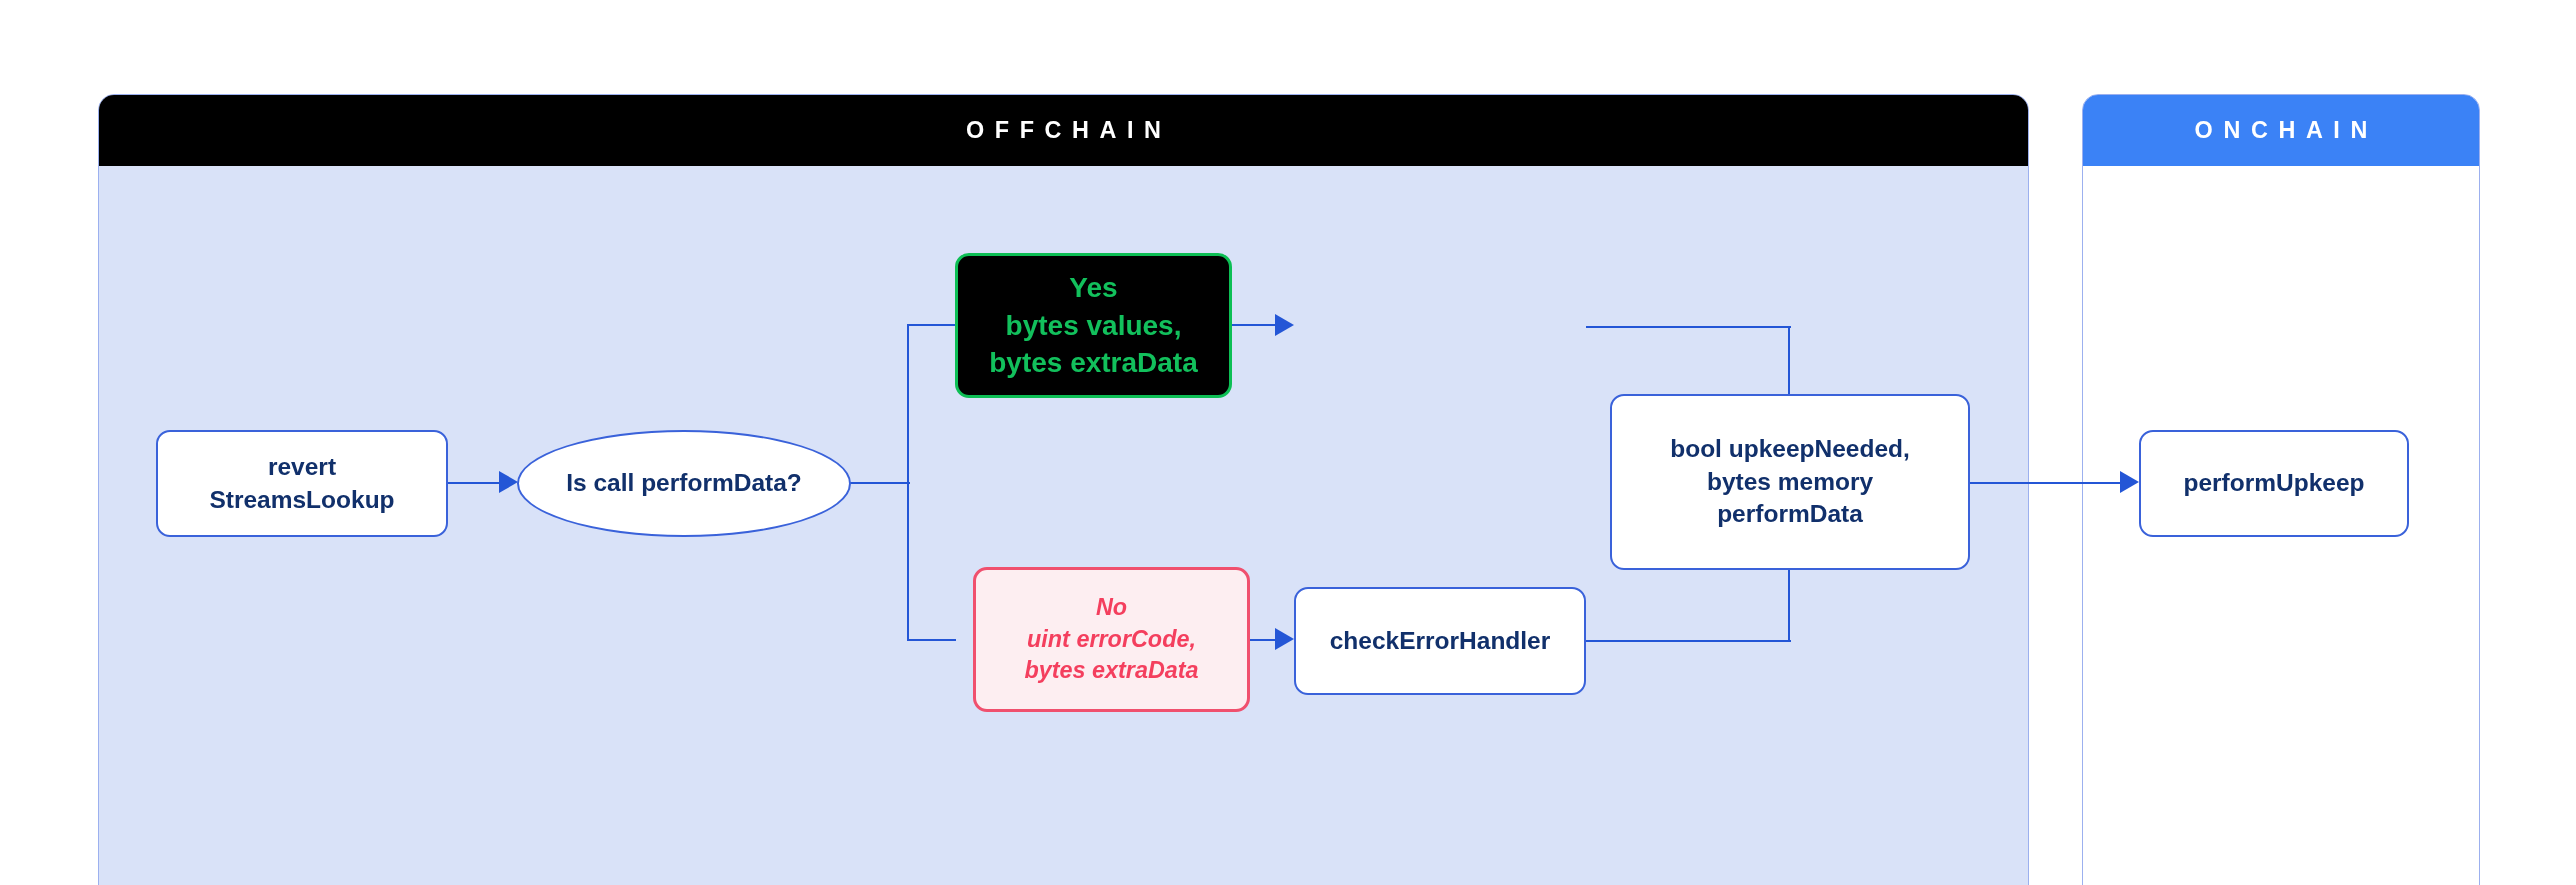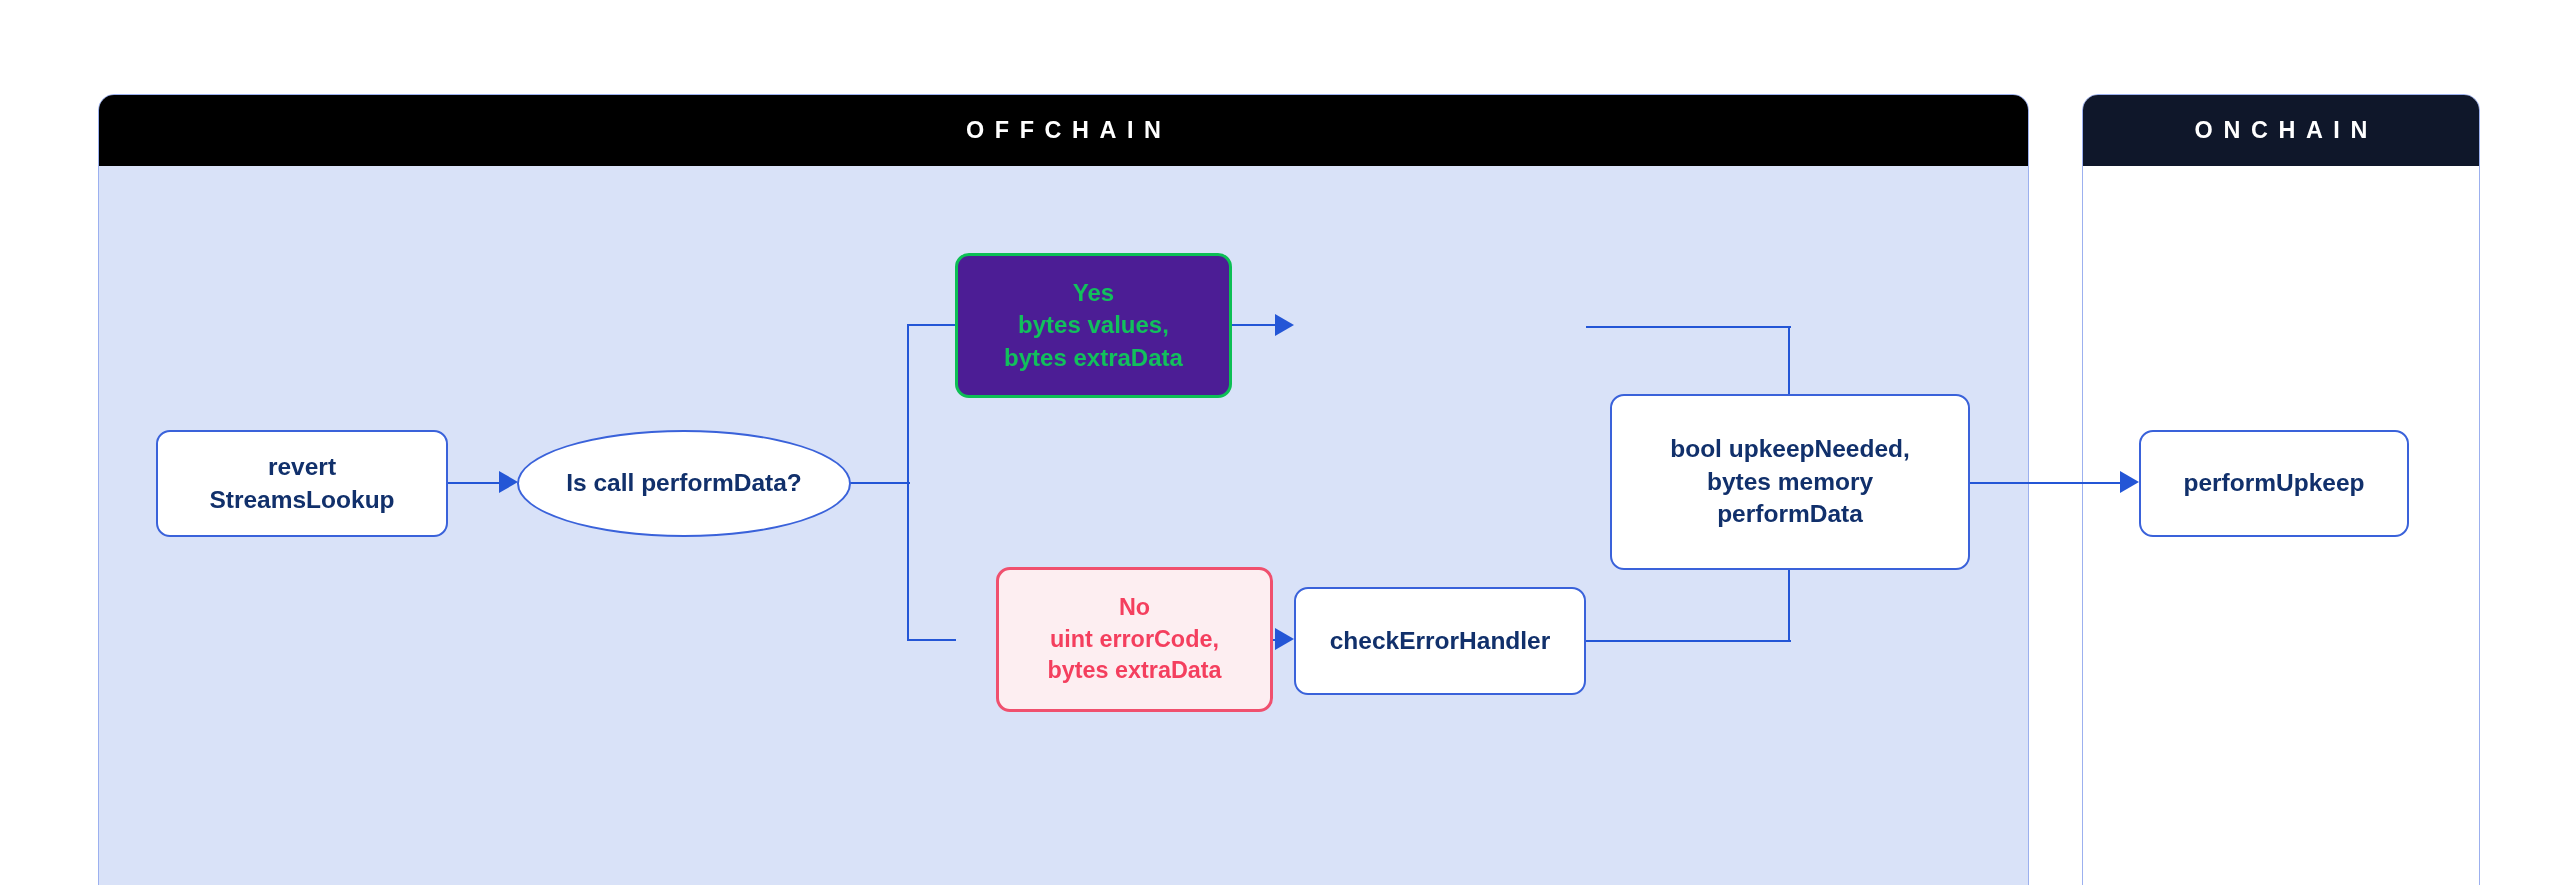--- a/index.html
+++ b/index.html
@@ -9,45 +9,45 @@
   
   .panel { position:absolute; top:94px; height:876px; box-sizing:border-box;
            border:1.6px solid #9cb0ef; border-radius:16px; overflow:hidden; z-index:1; }
   .panel.offchain { left:98px; width:1931px; background:#d9e2f8; }
   .panel.onchain  { left:2082px; width:398px; background:#ffffff; }
   .panel-header { height:71px; display:flex; align-items:center; justify-content:center;
                   color:#ffffff; font-size:23.4px; font-weight:700;
                   letter-spacing:10.6px; }
   .panel-header span { padding-left:10.6px; }
   .panel.offchain .panel-header { background:#000000; }
-  .panel.onchain  .panel-header { background:#0f172a; }
+  .panel.onchain  .panel-header { background:#3b82f6; }
 
   
   .node { position:absolute; box-sizing:border-box; background:#ffffff;
           border:2.1px solid #3a62da; border-radius:14px;
           display:flex; align-items:center; justify-content:center; text-align:center;
           color:#11306b; font-weight:700; font-size:24.5px; line-height:1.34;
           white-space:pre-line; z-index:3; }
   .node.oval  { border-radius:50%; }
-  .node.green { border:3.2px solid #0dbf55; background:#4c1d95; color:#12c05c; font-size:24px; }
+  .node.green { border:3.2px solid #0dbf55; background:#000000; color:#12c05c; font-size:28px; }
   .node.red   { border:3.2px solid #f0506e; background:#fdeef1; color:#f43f5e; font-size:23.4px; }
 
   
   .hline { position:absolute; height:2.1px; background:#2456d6; z-index:2; }
   .vline { position:absolute; width:2.1px;  background:#2456d6; z-index:2; }
   .arrow { position:absolute; width:0; height:0; z-index:4;
            border-top:11.7px solid transparent; border-bottom:11.7px solid transparent;
            border-left:19px solid #2456d6; }
 
   
   #n-revert   { left:156px;  top:430px;  width:292px; height:107px; }
   #n-decision { left:517px;  top:430px;  width:334px; height:107px; }
   #n-yes      { left:955px; top:253px;  width:277px; height:145px; }
   #n-callback { left:1294px; top:274px;  width:292px; height:105px; }
-  #n-no       { left:996px; top:567px; width:277px; height:145px; }
+  #n-no       { left:973px; top:567px; width:277px; height:145px;font-style:italic; }
   #n-errorh   { left:1294px; top:587px; width:292px; height:108px; }
   #n-result   { left:1610px; top:394px;  width:360px; height:176px; }
   #n-perform  { left:2139px; top:430px;  width:270px; height:107px; }
 
   
   #e1  { left:448px;  top:482px;  width:53px; }
   #a1  { left:499px;  top:471px; }
   #e2  { left:850px; top:482px;  width:60px; }
   #e3  { left:907px; top:324px;  height:317px; }
   #e4  { left:907px; top:324px;  width:49px; }

